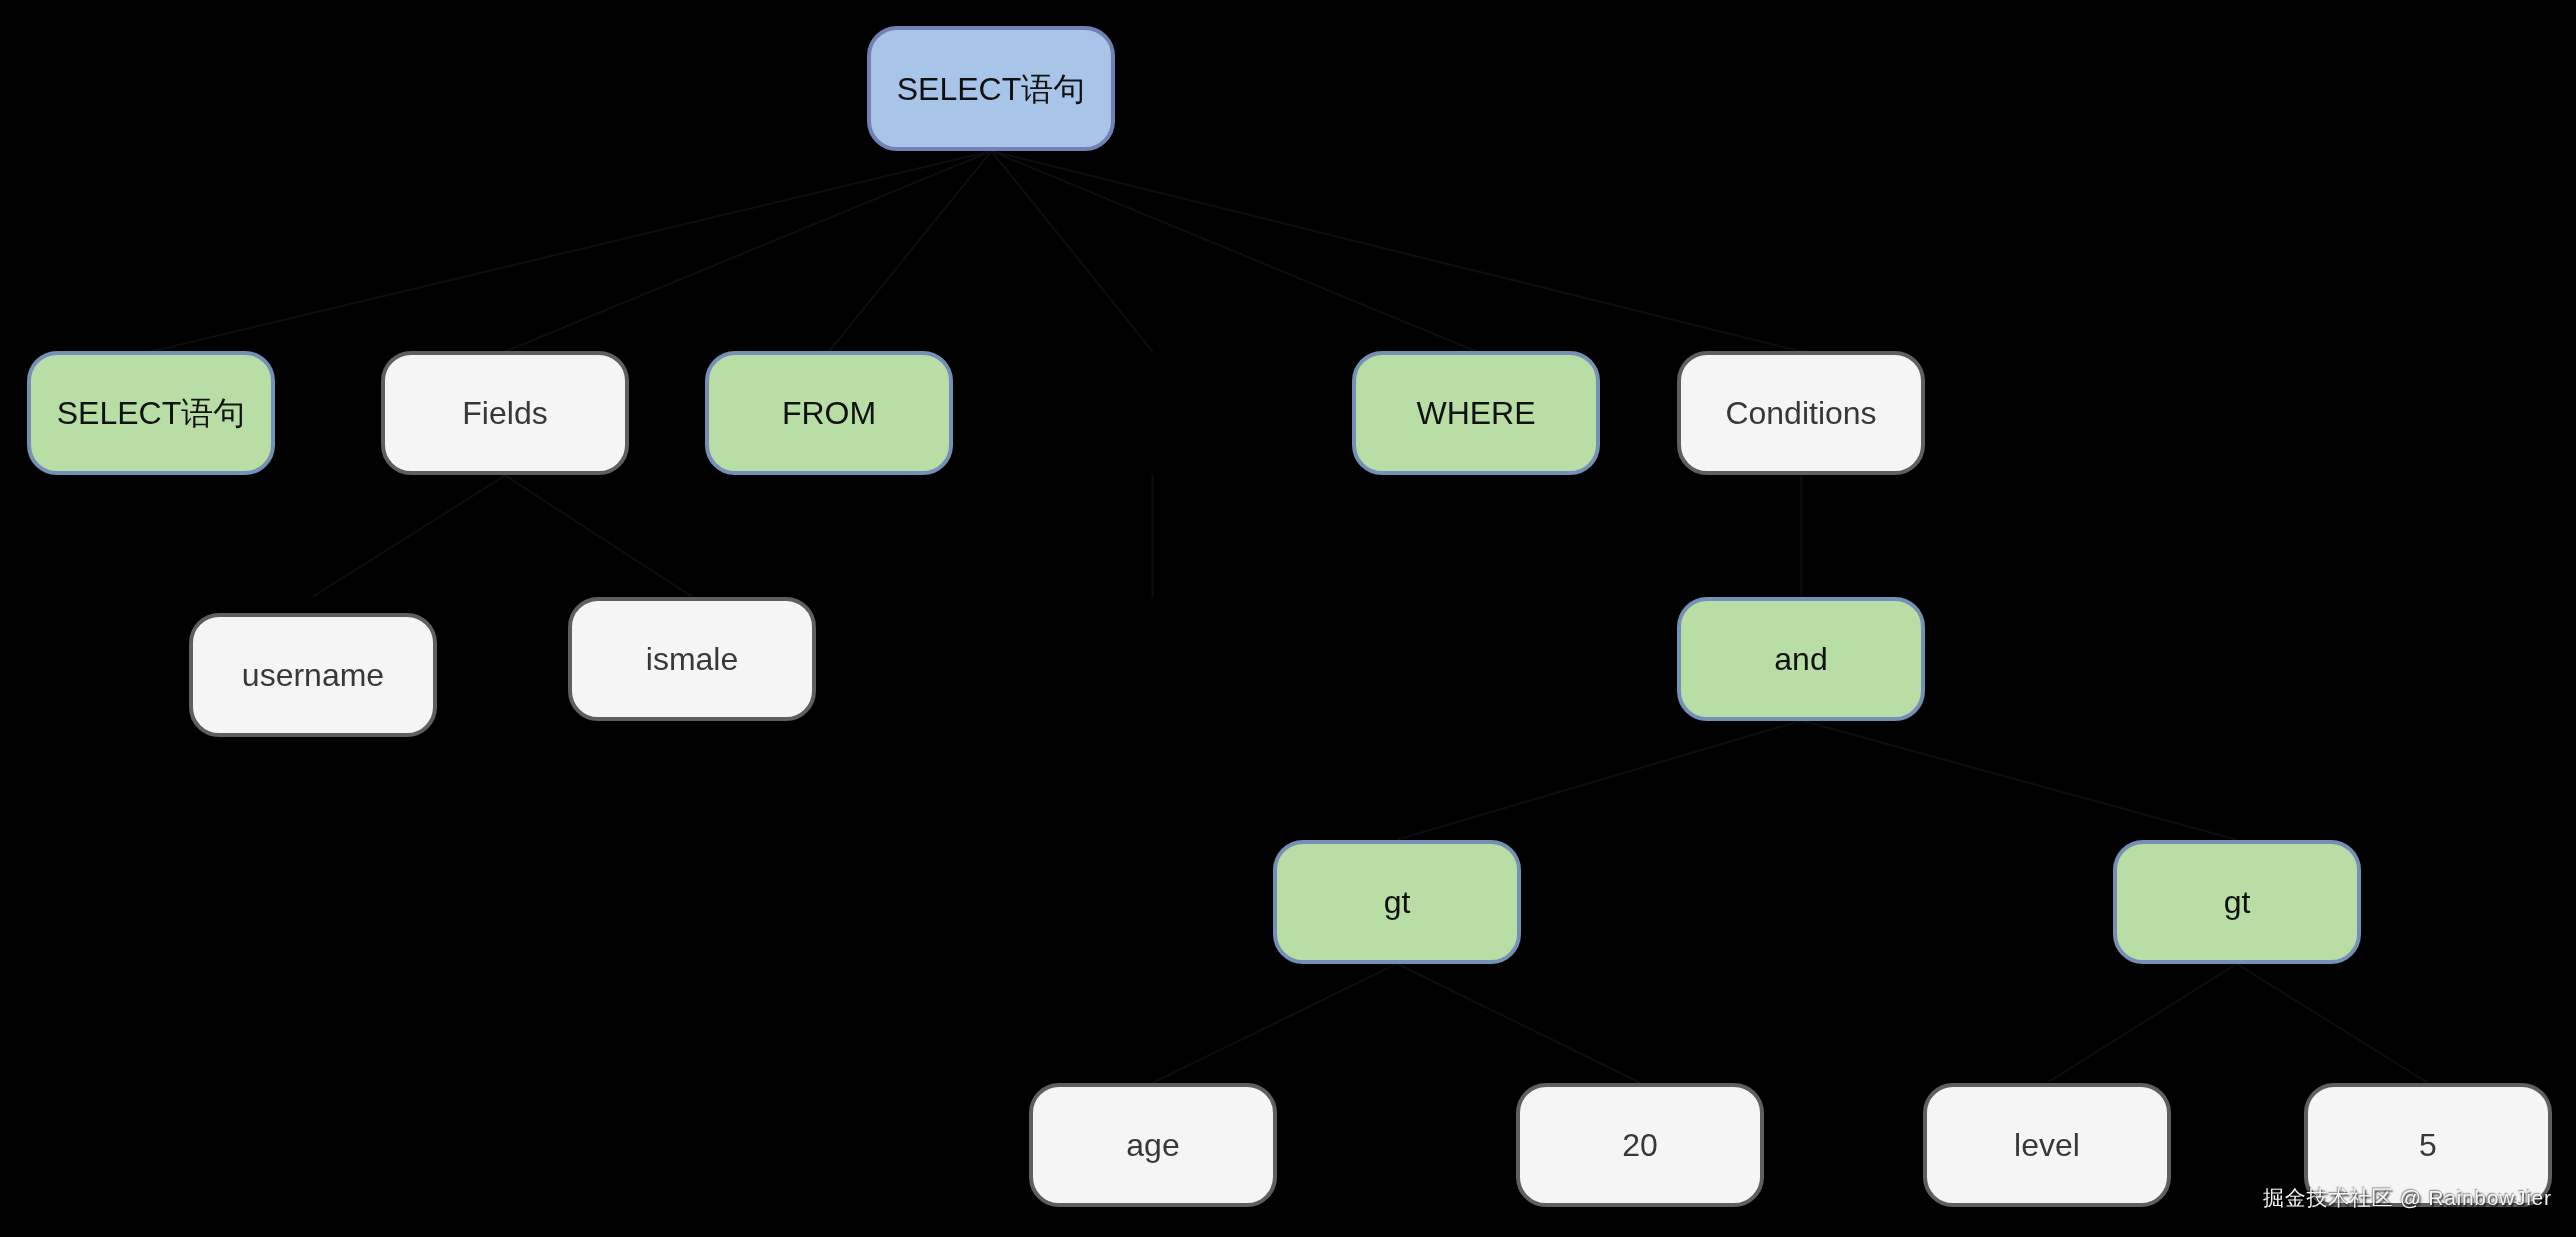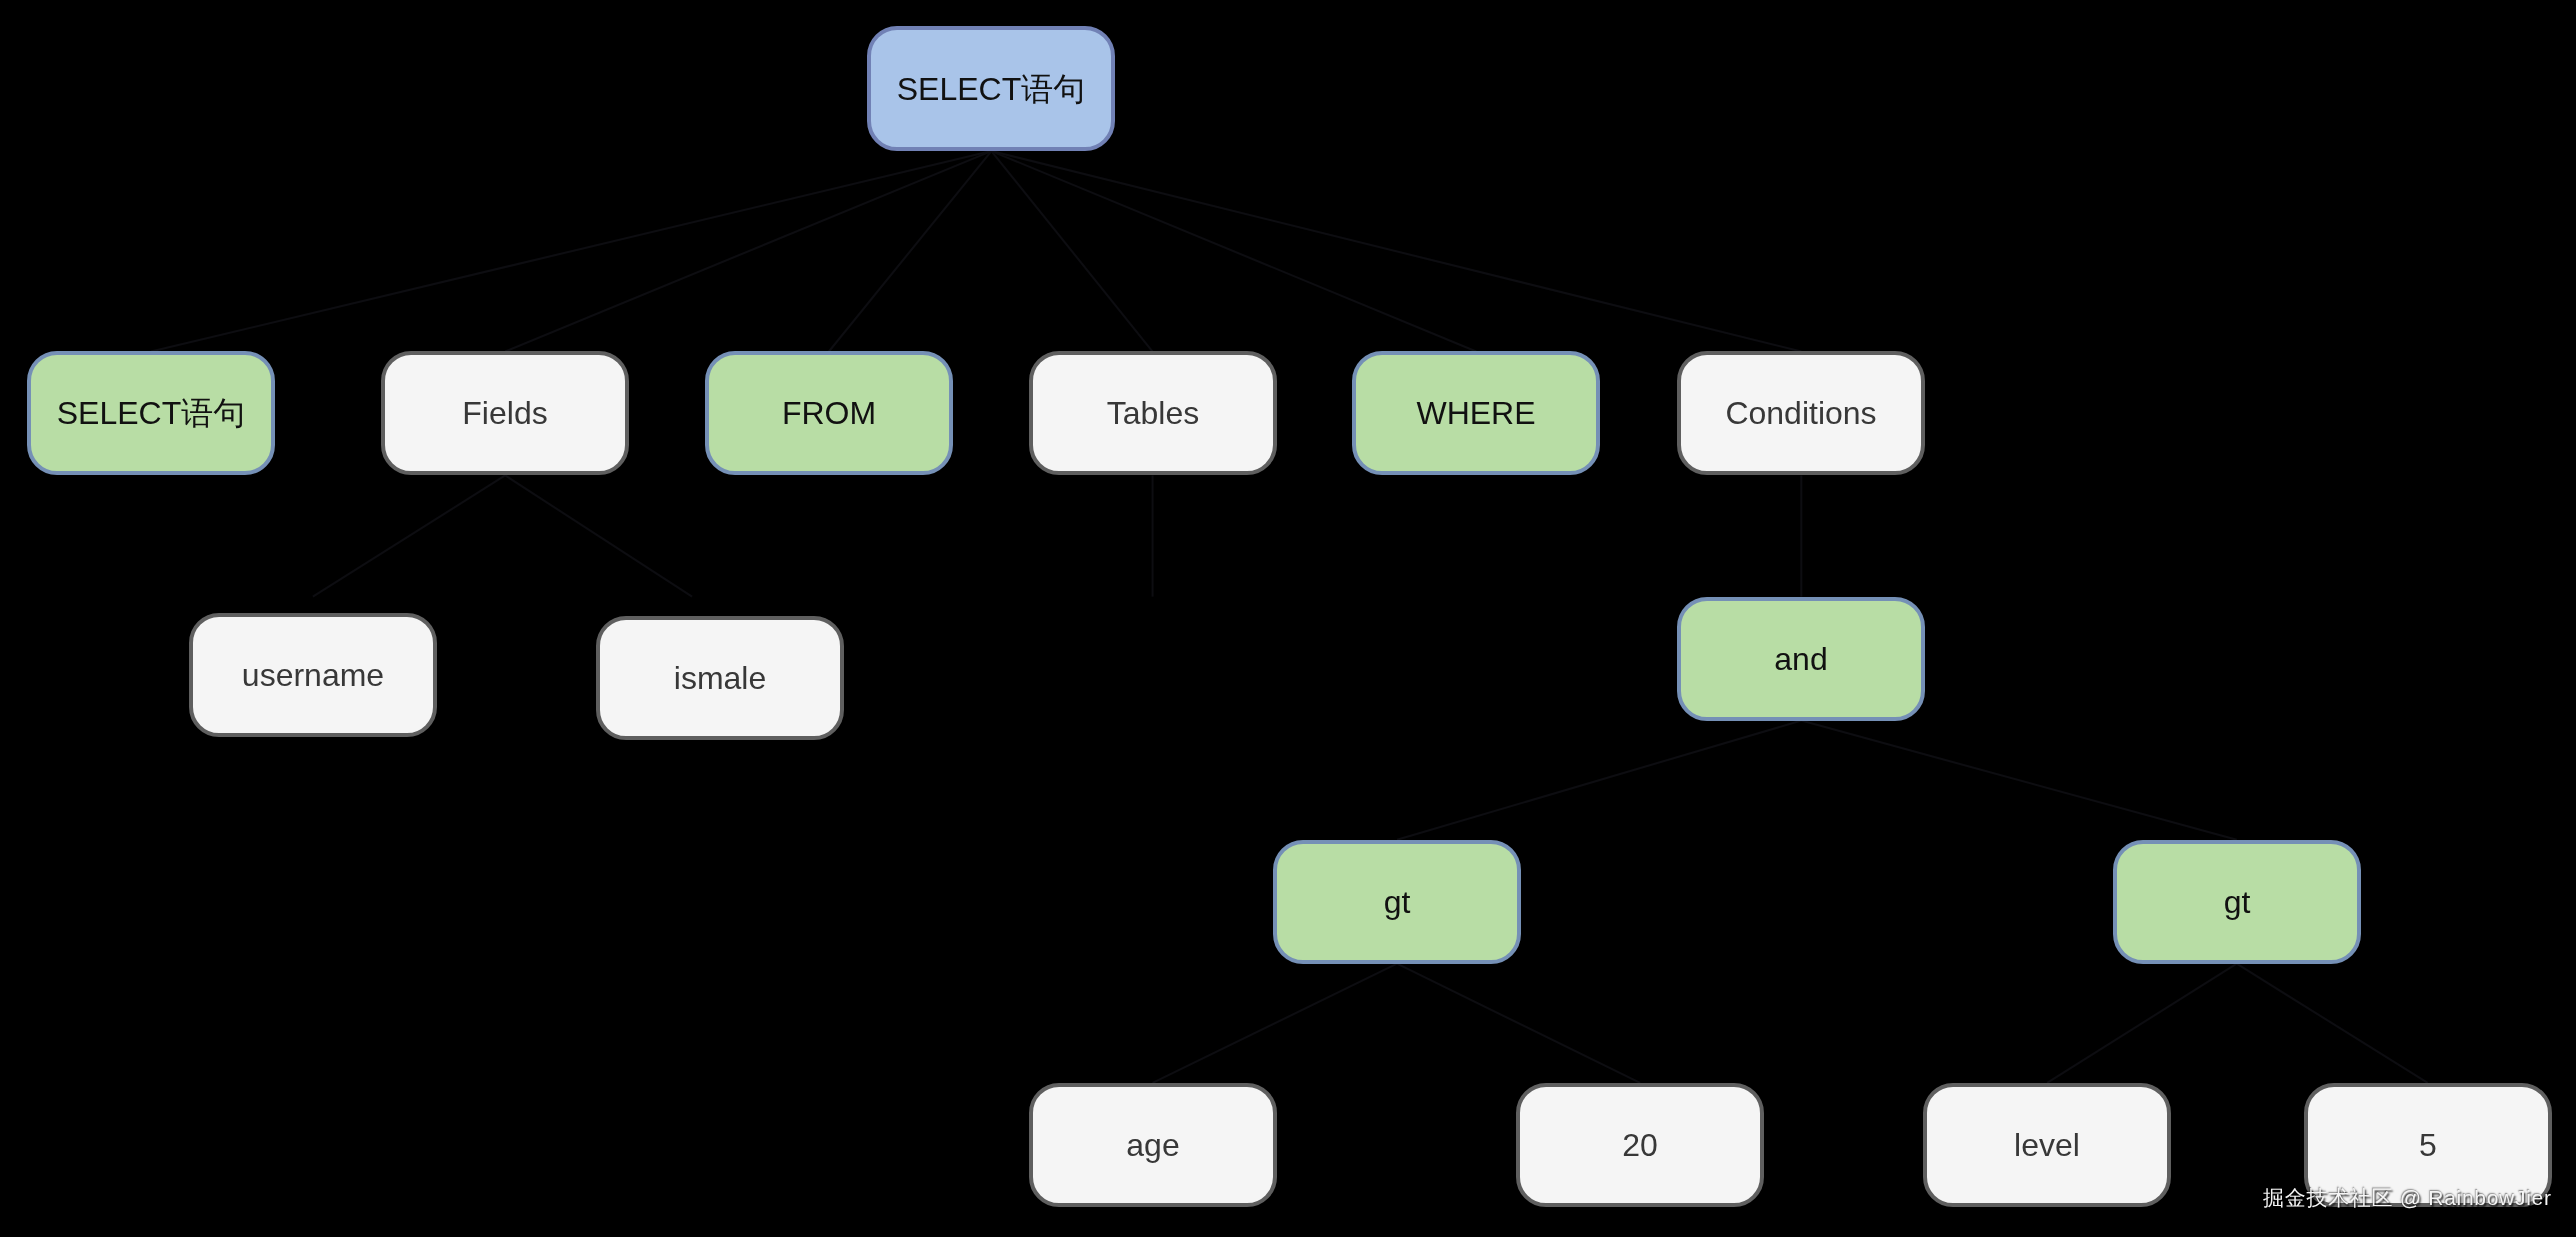--- a/index.html
+++ b/index.html
@@ -96,34 +96,31 @@
 
   <div class="node green" style="left:27px; top:351px;">
     <span>SELECT语句</span>
   </div>
   <div class="node white" style="left:381px; top:351px;">
     <span>Fields</span>
   </div>
   <div class="node green" style="left:705px; top:351px;">
     <span>FROM</span>
   </div>
-  <div class="node white" style="left:1029px; top:351px;">
-    <span>Tables</span>
-  </div>
   <div class="node green" style="left:1352px; top:351px;">
     <span>WHERE</span>
   </div>
   <div class="node white" style="left:1677px; top:351px;">
     <span>Conditions</span>
   </div>
 
   <div class="node white" style="left:189px; top:613px;">
     <span>username</span>
   </div>
-  <div class="node white" style="left:596px; top:597px;margin-top:19px;">
+  <div class="node white" style="left:568px; top:597px;">
     <span>ismale</span>
   </div>
   <div class="node green" style="left:1677px; top:597px;">
     <span>and</span>
   </div>
 
   <div class="node green" style="left:1273px; top:840px;">
     <span>gt</span>
   </div>
   <div class="node green" style="left:2113px; top:840px;">

